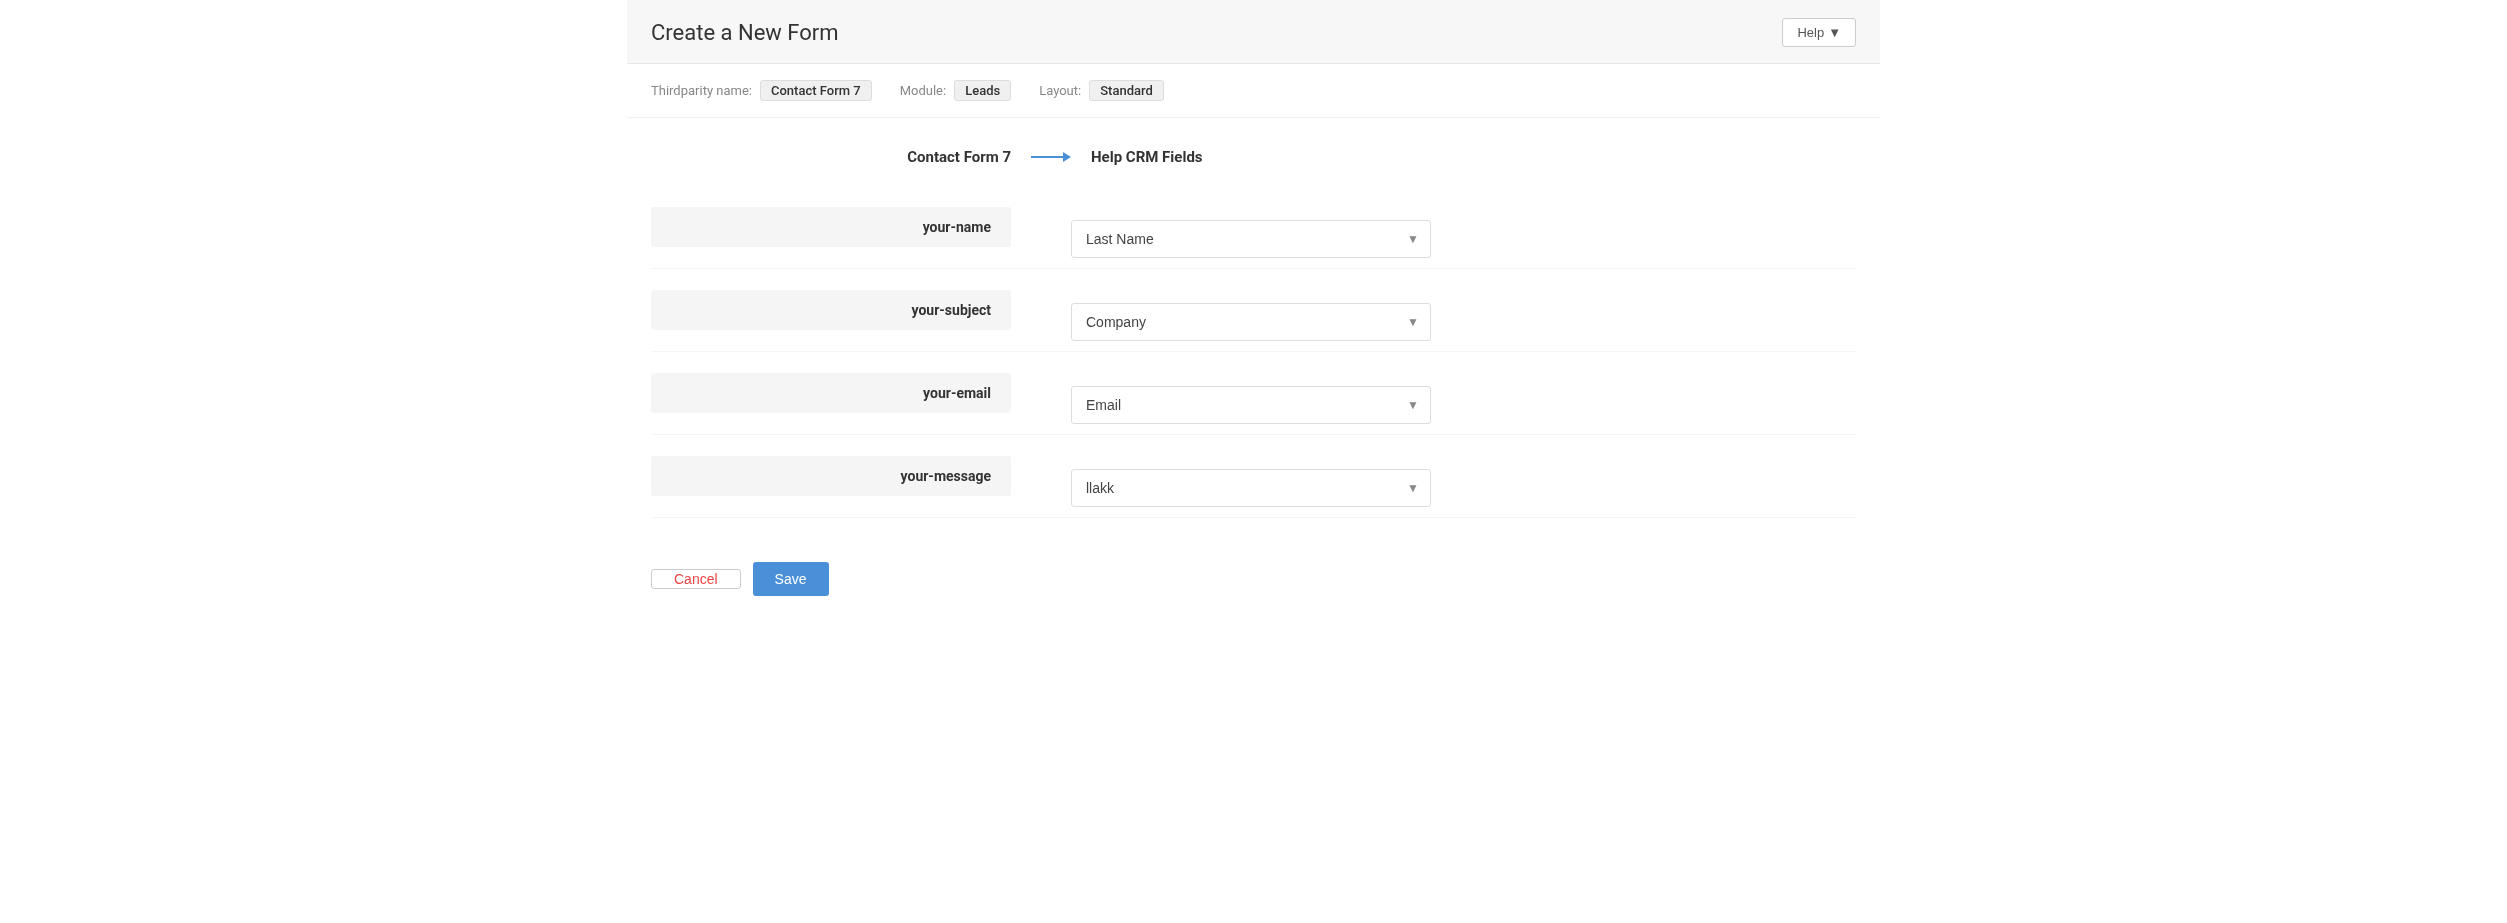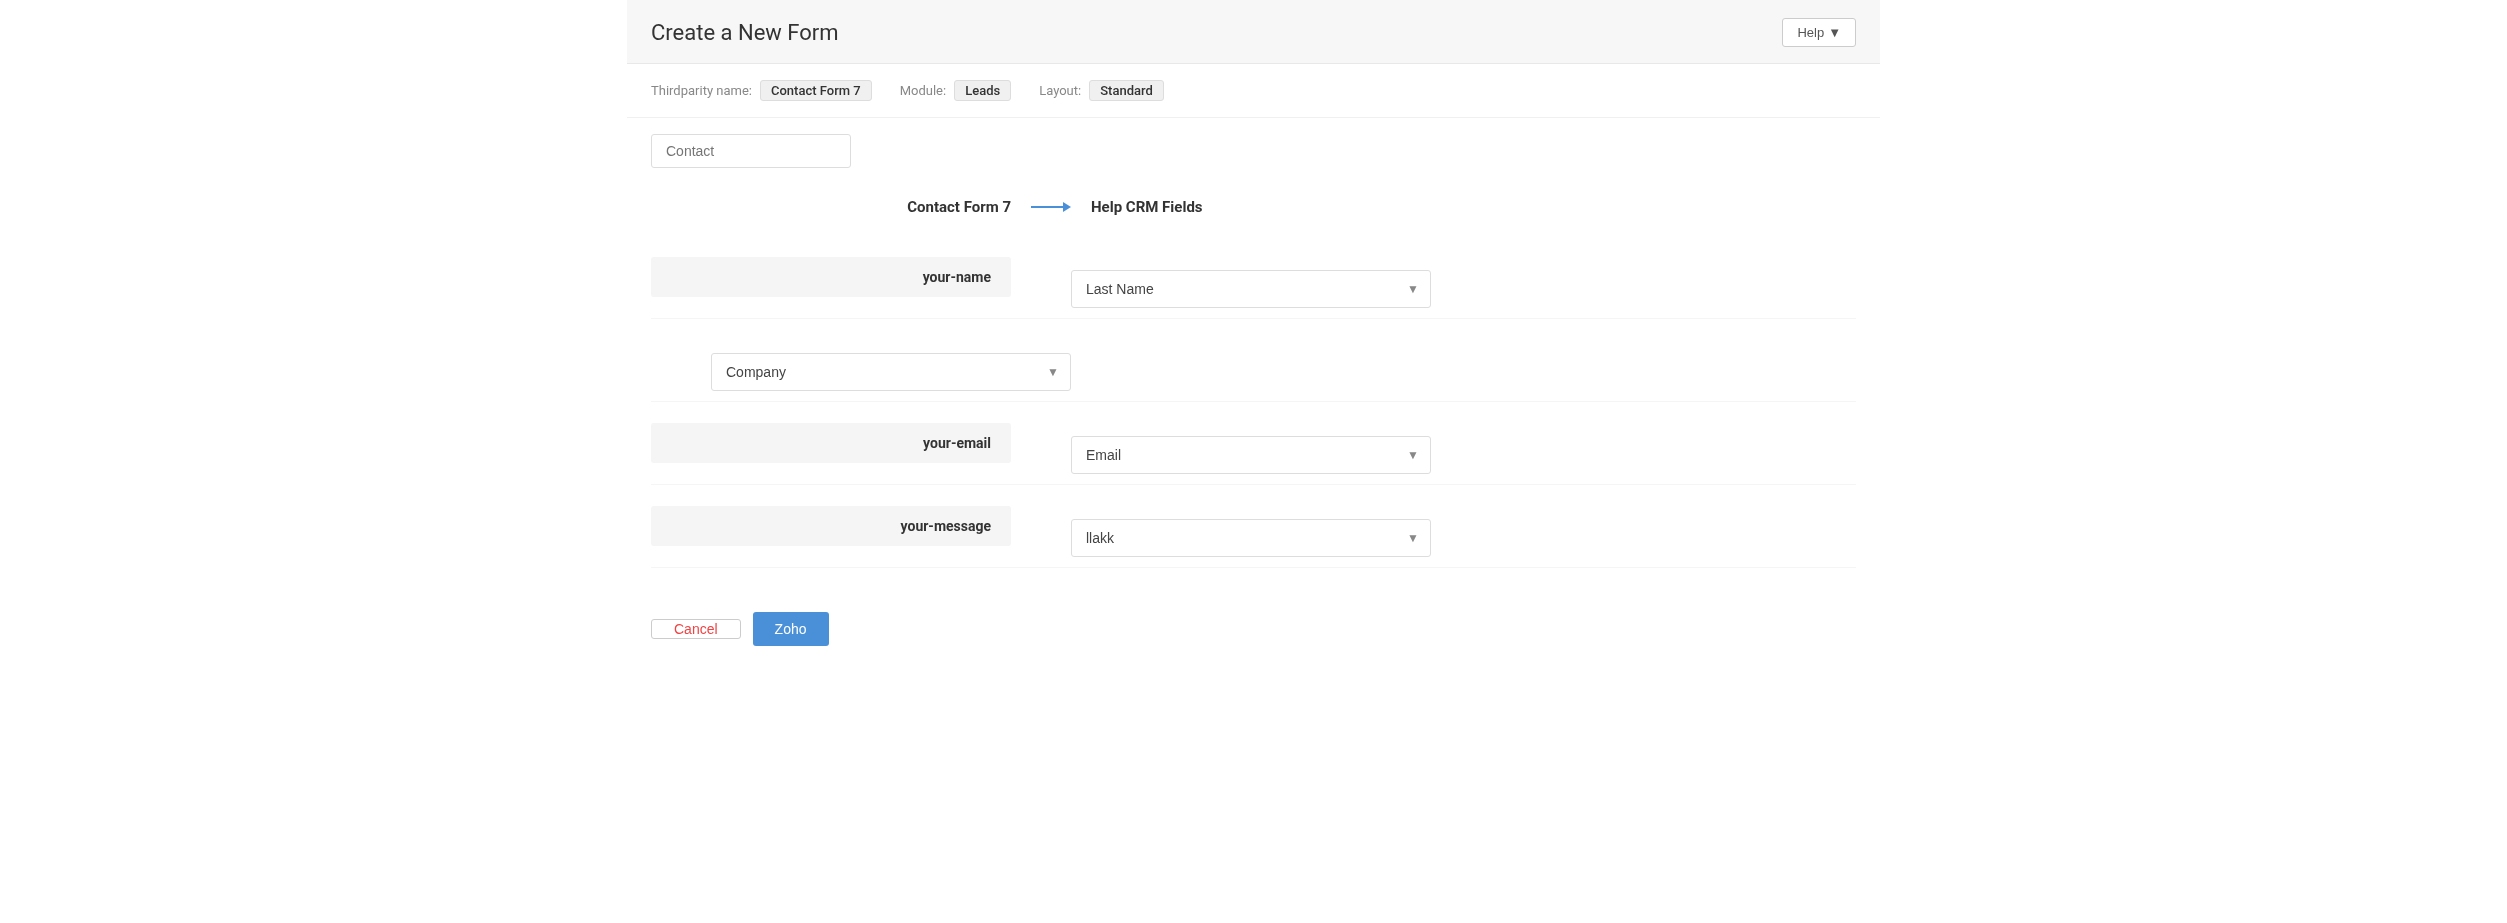--- a/index.html
+++ b/index.html
@@ -243,23 +243,20 @@
 
     <span class="meta-label">Module:</span>
     <span class="meta-value">Leads</span>
 
     <span class="meta-separator"></span>
 
     <span class="meta-label">Layout:</span>
     <span class="meta-value">Standard</span>
   </div>
 
-  <div class="form-name-section">
-    <input class="form-name-input" type="text" placeholder="Contact" style="">
-  </div>
 
   <div class="mapping-section">
 
     <div class="mapping-header">
       <div class="mapping-header-cf7">Contact Form 7</div>
       <div class="mapping-arrow">
         <svg class="arrow-svg" width="40" height="18" viewBox="0 0 40 18">
           <line x1="0" y1="9" x2="32" y2="9" stroke="#4a90d9" stroke-width="2"></line>
           <polygon points="32,4 40,9 32,14" fill="#4a90d9"></polygon>
         </svg>
@@ -267,35 +264,36 @@
       <div class="mapping-header-crm">Help CRM Fields</div>
     </div>
 
     <div class="mapping-rows" id="mapping-rows">
     <div class="mapping-row">
           <div class="cf7-field">your-name</div>
           <div class="row-spacer"></div>
           <div class="crm-select-wrapper"><select class="crm-select"><option value="Last Name">Last Name</option><option value="First Name">First Name</option><option value="Company">Company</option><option value="Email">Email</option><option value="Phone">Phone</option><option value="llakk">llakk</option></select><span class="select-arrow">▼</span></div>
         </div>
         <div class="mapping-row">
+          <div class="cf7-field">your-subject</div>
           <div class="row-spacer"></div>
           <div class="crm-select-wrapper"><select class="crm-select"><option value="Last Name">Last Name</option><option value="First Name">First Name</option><option value="Company" selected="">Company</option><option value="Email">Email</option><option value="Phone">Phone</option><option value="llakk">llakk</option></select><span class="select-arrow">▼</span></div>
         </div>
         <div class="mapping-row">
           <div class="cf7-field">your-email</div>
           <div class="row-spacer"></div>
           <div class="crm-select-wrapper"><select class="crm-select"><option value="Last Name">Last Name</option><option value="First Name">First Name</option><option value="Company">Company</option><option value="Email" selected="">Email</option><option value="Phone">Phone</option><option value="llakk">llakk</option></select><span class="select-arrow">▼</span></div>
         </div>
         <div class="mapping-row">
           <div class="cf7-field">your-message</div>
           <div class="row-spacer"></div>
           <div class="crm-select-wrapper"><select class="crm-select"><option value="Last Name">Last Name</option><option value="First Name">First Name</option><option value="Company">Company</option><option value="Email">Email</option><option value="Phone">Phone</option><option value="llakk" selected="">llakk</option></select><span class="select-arrow">▼</span></div>
         </div>
       </div>
 
   </div>
 
   <div class="action-buttons">
     <button class="btn-cancel">Cancel</button>
-    <button class="btn-save">Zoho</button>
+    <button class="btn-save">Save</button>
   </div>
 
 </div>
 
 </body></html>

